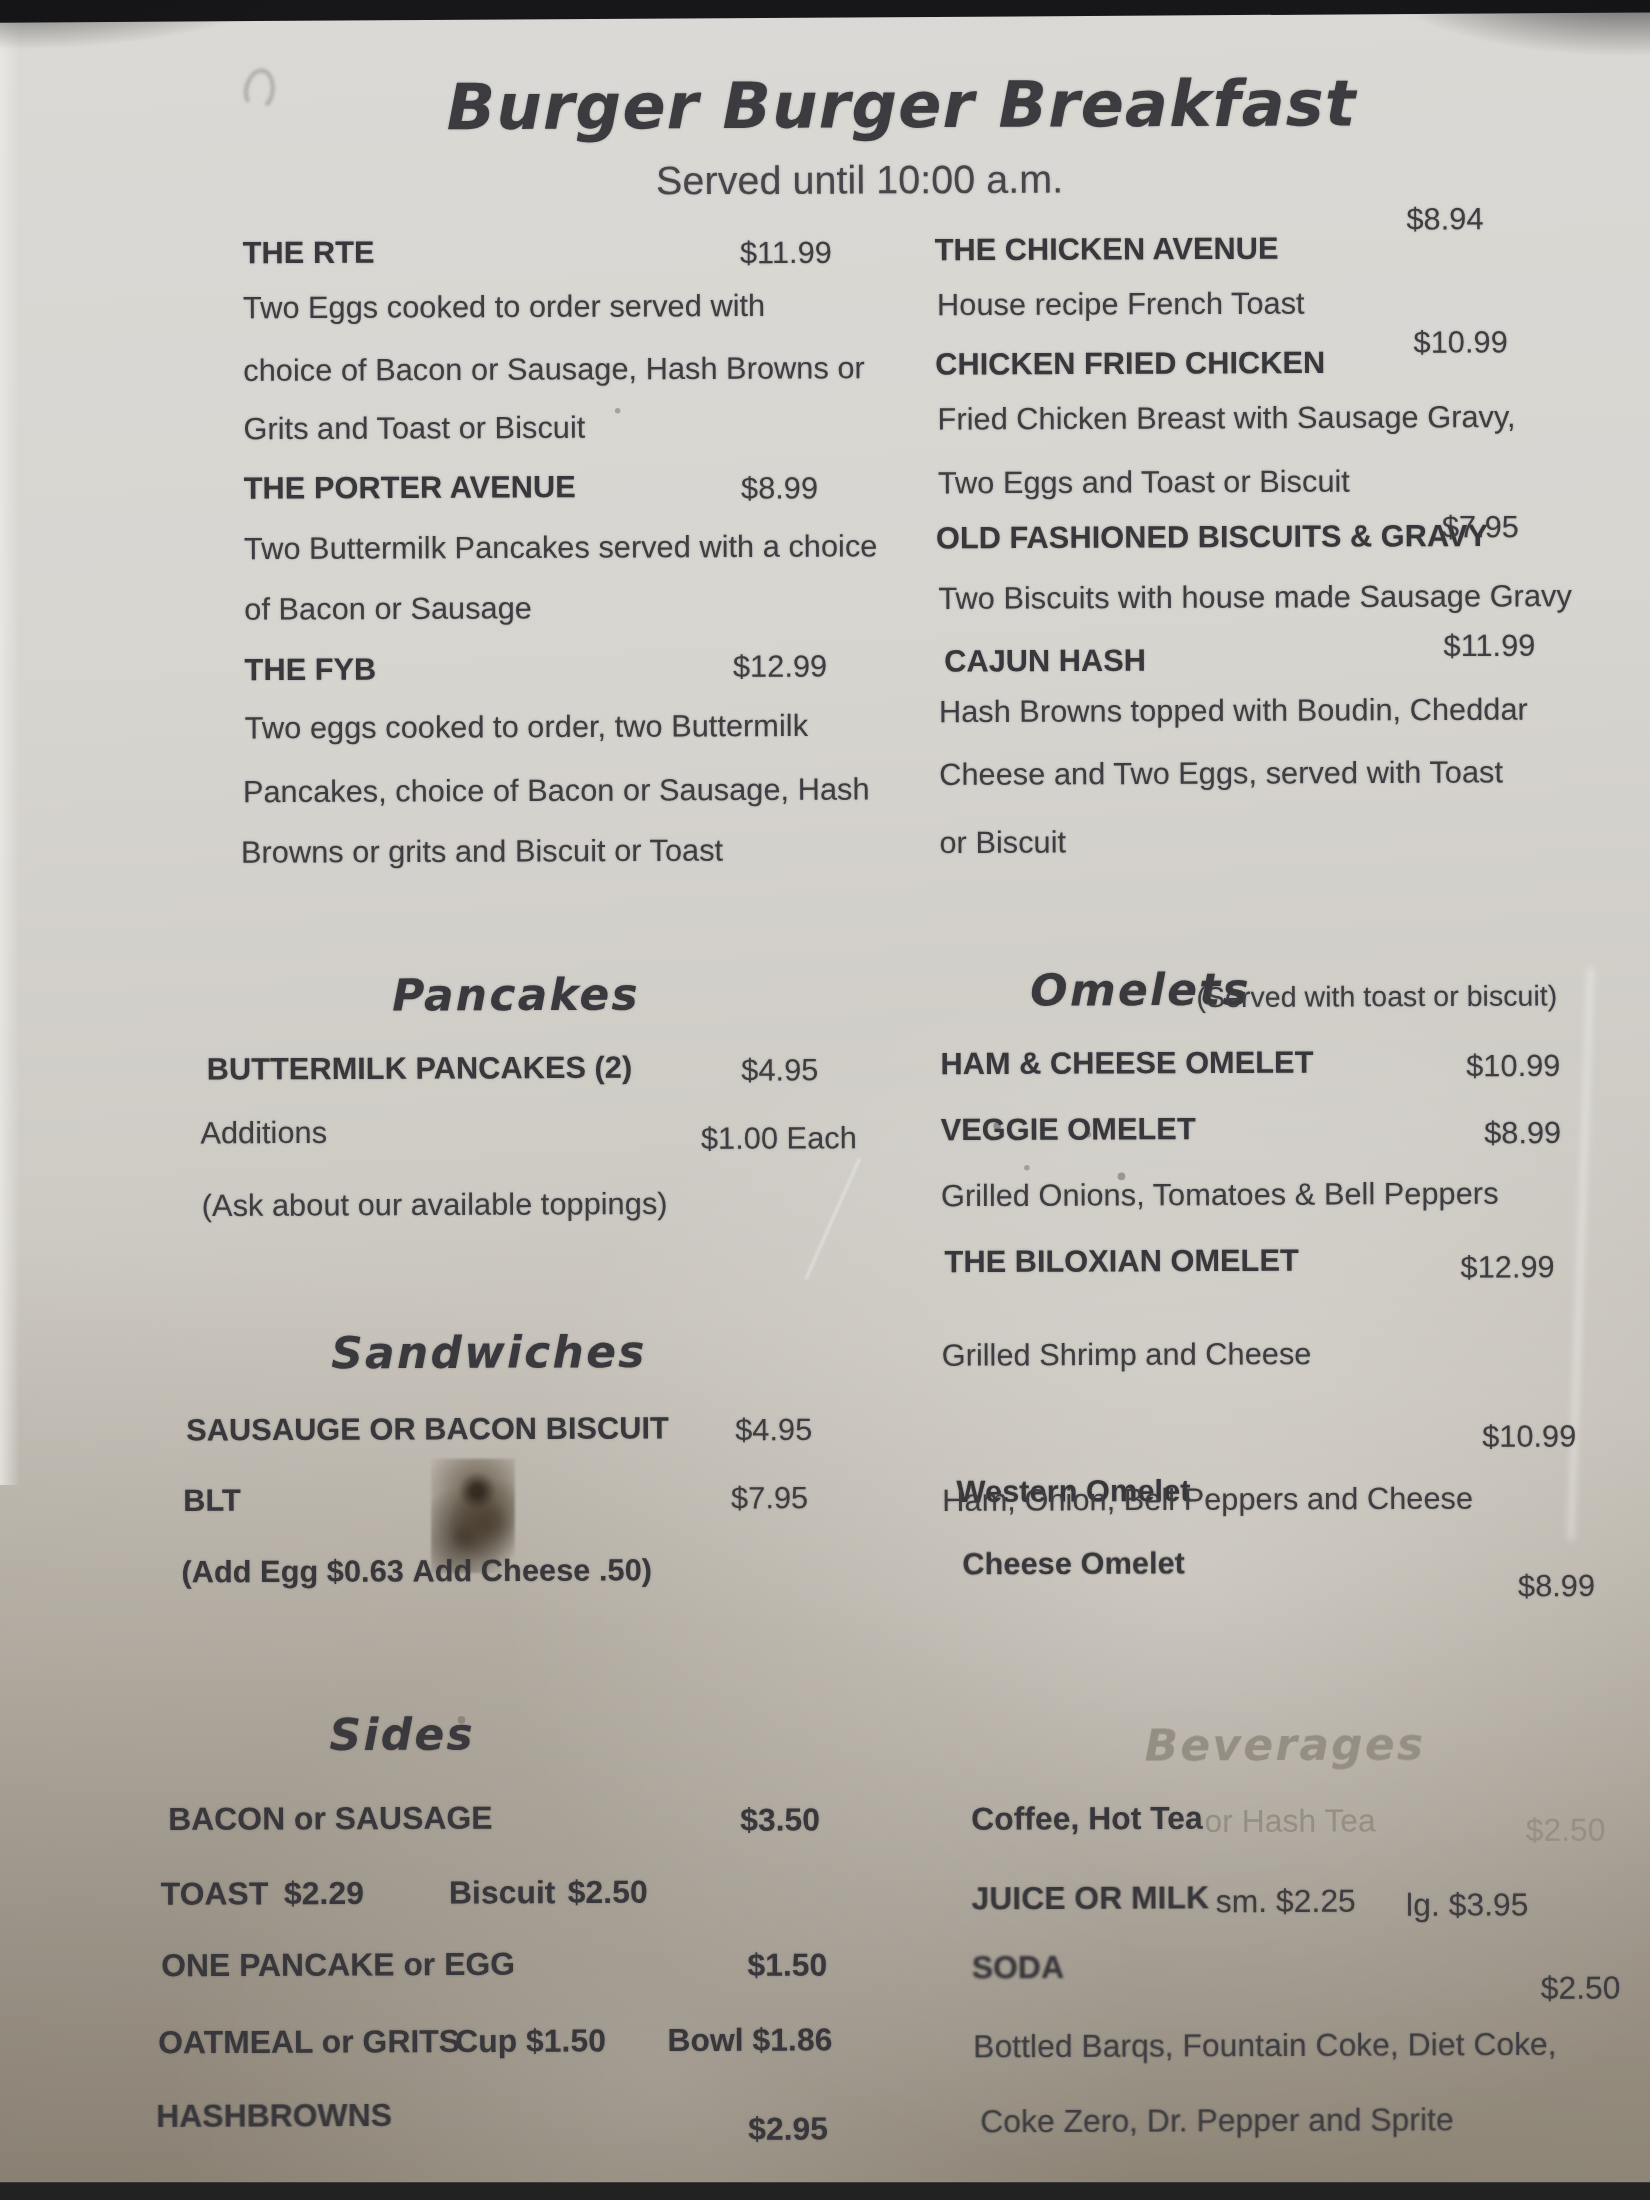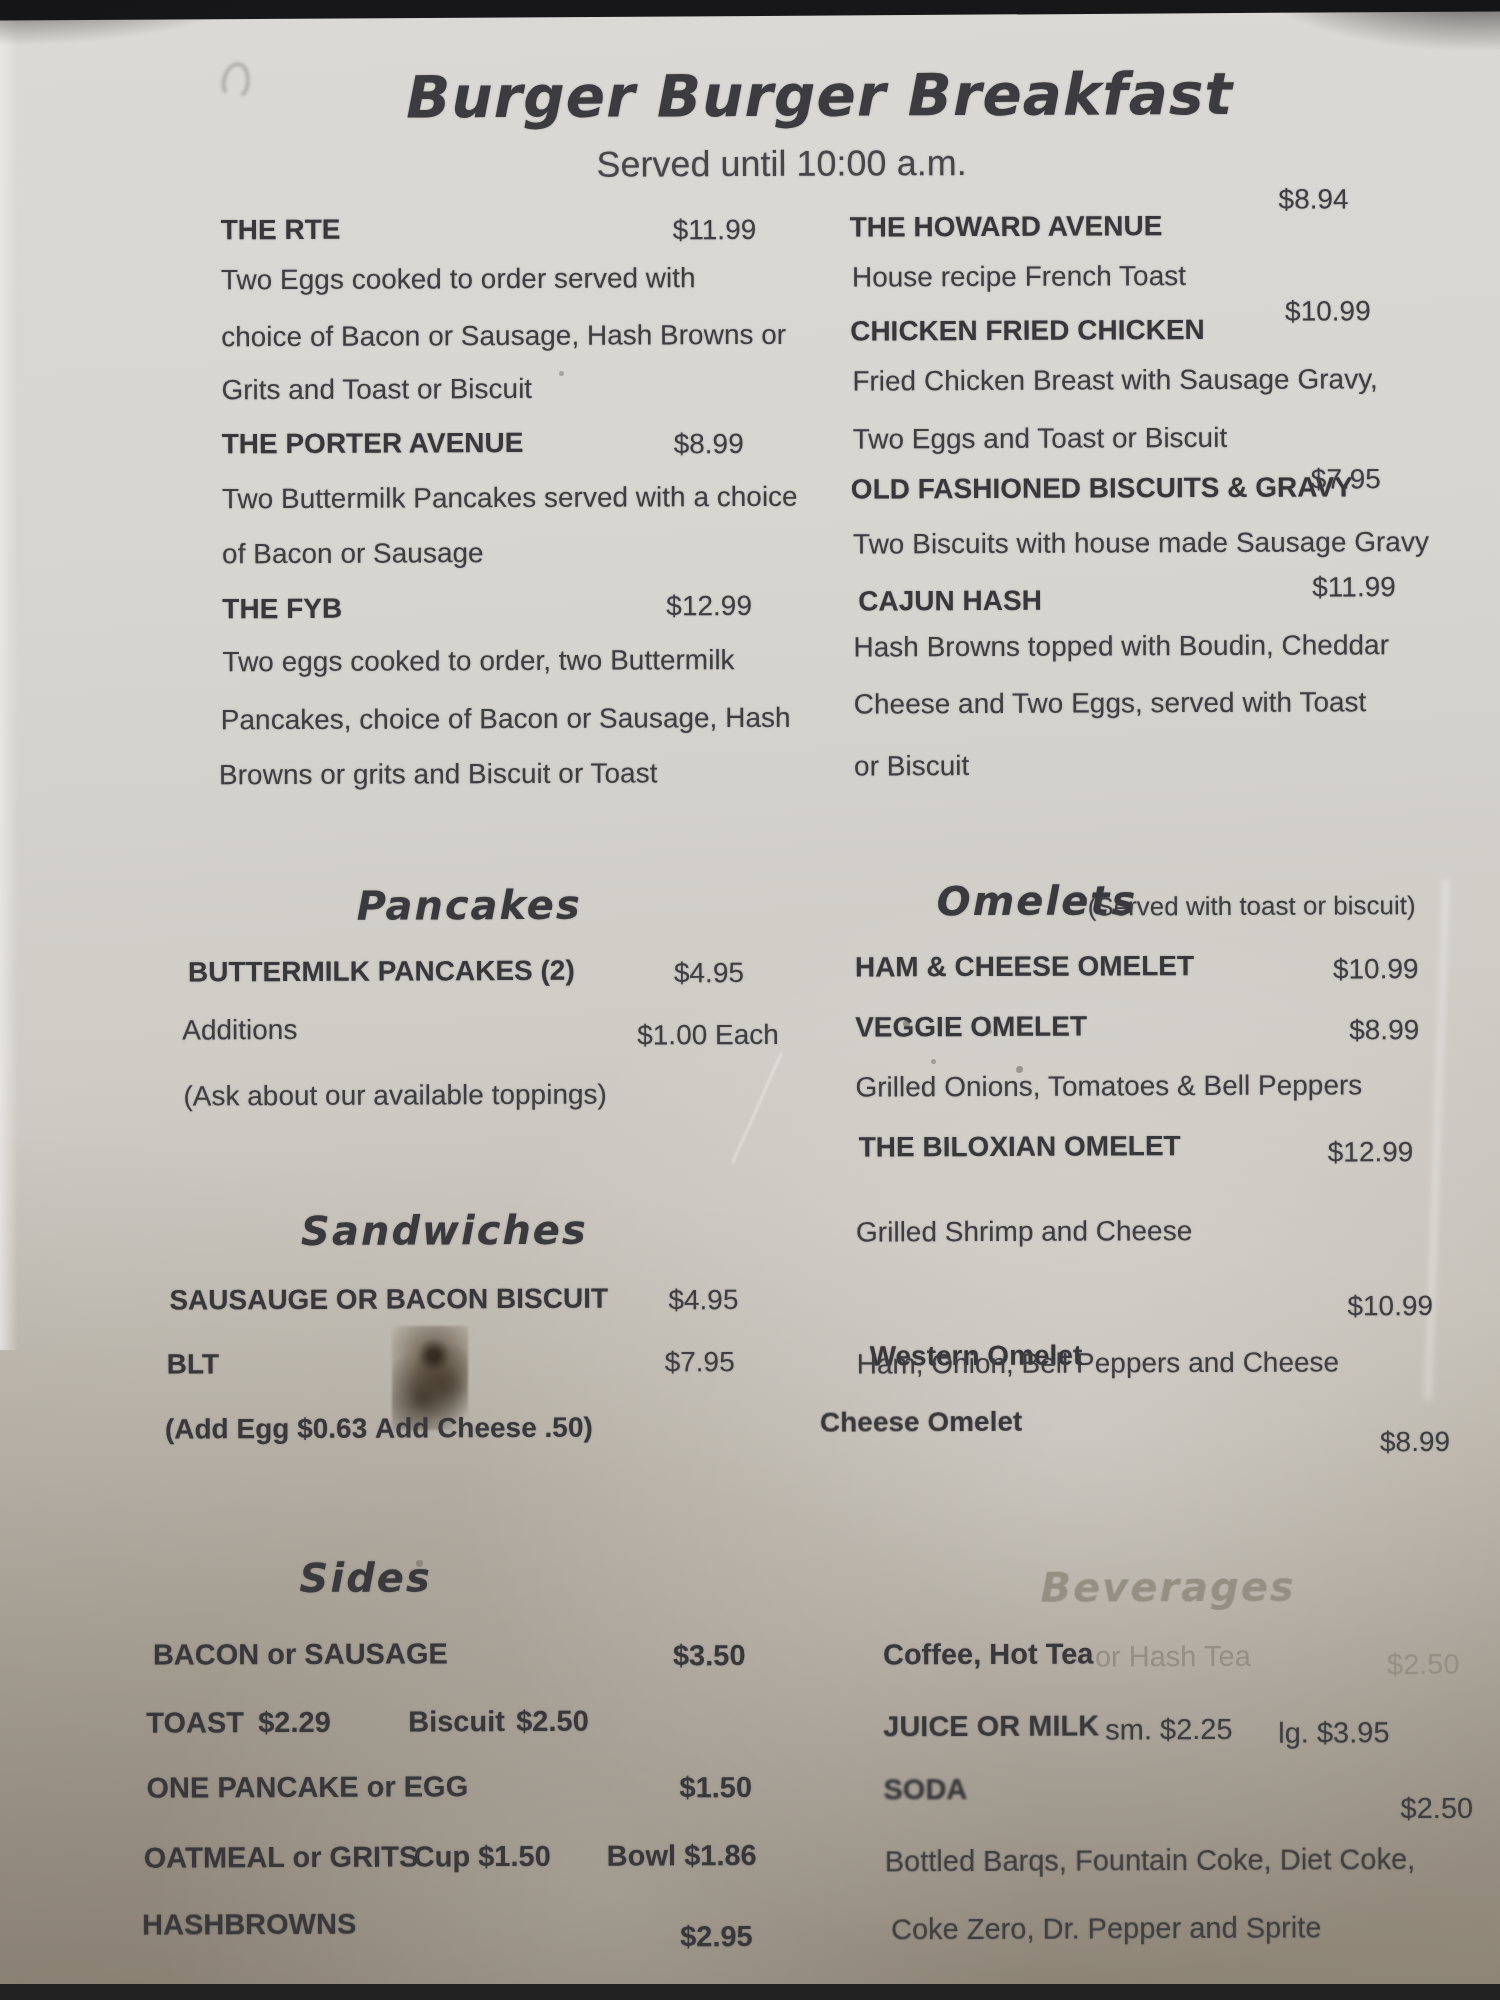--- a/index.html
+++ b/index.html
@@ -85,21 +85,21 @@
       <div class="t" style="left:224px;top:535px">of Bacon or Sausage</div>
 
       <div class="t name" style="left:224px;top:590px">THE FYB</div>
       <div class="t" style="left:668px;top:589px">$12.99</div>
       <div class="t" style="left:224px;top:643px">Two eggs cooked to order, two Buttermilk</div>
       <div class="t" style="left:222px;top:701px">Pancakes, choice of Bacon or Sausage, Hash</div>
       <div class="t" style="left:220px;top:756px">Browns or grits and Biscuit or Toast</div>
     </div>
 
     <div>
-      <div class="t name" style="left:853px;top:211px">THE HOWARD AVENUE</div>
+      <div class="t name" style="left:853px;top:211px">THE CHICKEN AVENUE</div>
       <div class="t" style="left:1282px;top:185px">$8.94</div>
       <div class="t" style="left:855px;top:261px">House recipe French Toast</div>
 
       <div class="t name" style="left:853px;top:315px">CHICKEN FRIED CHICKEN</div>
       <div class="t" style="left:1288px;top:297px">$10.99</div>
       <div class="t" style="left:855px;top:365px">Fried Chicken Breast with Sausage Gravy,</div>
       <div class="t" style="left:855px;top:423px">Two Eggs and Toast or Biscuit</div>
 
       <div class="t name" style="left:853px;top:473px">OLD FASHIONED BISCUITS &amp; GRAVY</div>
       <div class="t" style="left:1313px;top:465px">$7.95</div>
@@ -133,21 +133,21 @@
       <div class="t" style="left:855px;top:1071px">Grilled Onions, Tomatoes &amp; Bell Peppers</div>
 
       <div class="t name" style="left:858px;top:1131px">THE BILOXIAN OMELET</div>
       <div class="t" style="left:1327px;top:1138px">$12.99</div>
       <div class="t" style="left:855px;top:1216px">Grilled Shrimp and Cheese</div>
 
       <div class="t name" style="left:868px;top:1340px">Western Omelet</div>
       <div class="t" style="left:1346px;top:1292px">$10.99</div>
       <div class="t" style="left:855px;top:1348px">Ham, Onion, Bell Peppers and Cheese</div>
 
-      <div class="t name blur1" style="left:818px;top:1406px">Cheese Omelet</div>
+      <div class="t name blur1" style="left:873px;top:1406px">Cheese Omelet</div>
       <div class="t" style="left:1378px;top:1428px">$8.99</div>
     </div>
 
     <div>
       <div class="t script" style="left:300px;top:1205px">Sandwiches</div>
       <div class="t name" style="left:168px;top:1281px">SAUSAUGE OR BACON BISCUIT</div>
       <div class="t" style="left:667px;top:1283px">$4.95</div>
       <div class="t name" style="left:165px;top:1345px">BLT</div>
       <div class="t" style="left:663px;top:1345px">$7.95</div>
       <div class="t name" style="left:163px;top:1410px">(Add Egg $0.63</div>

